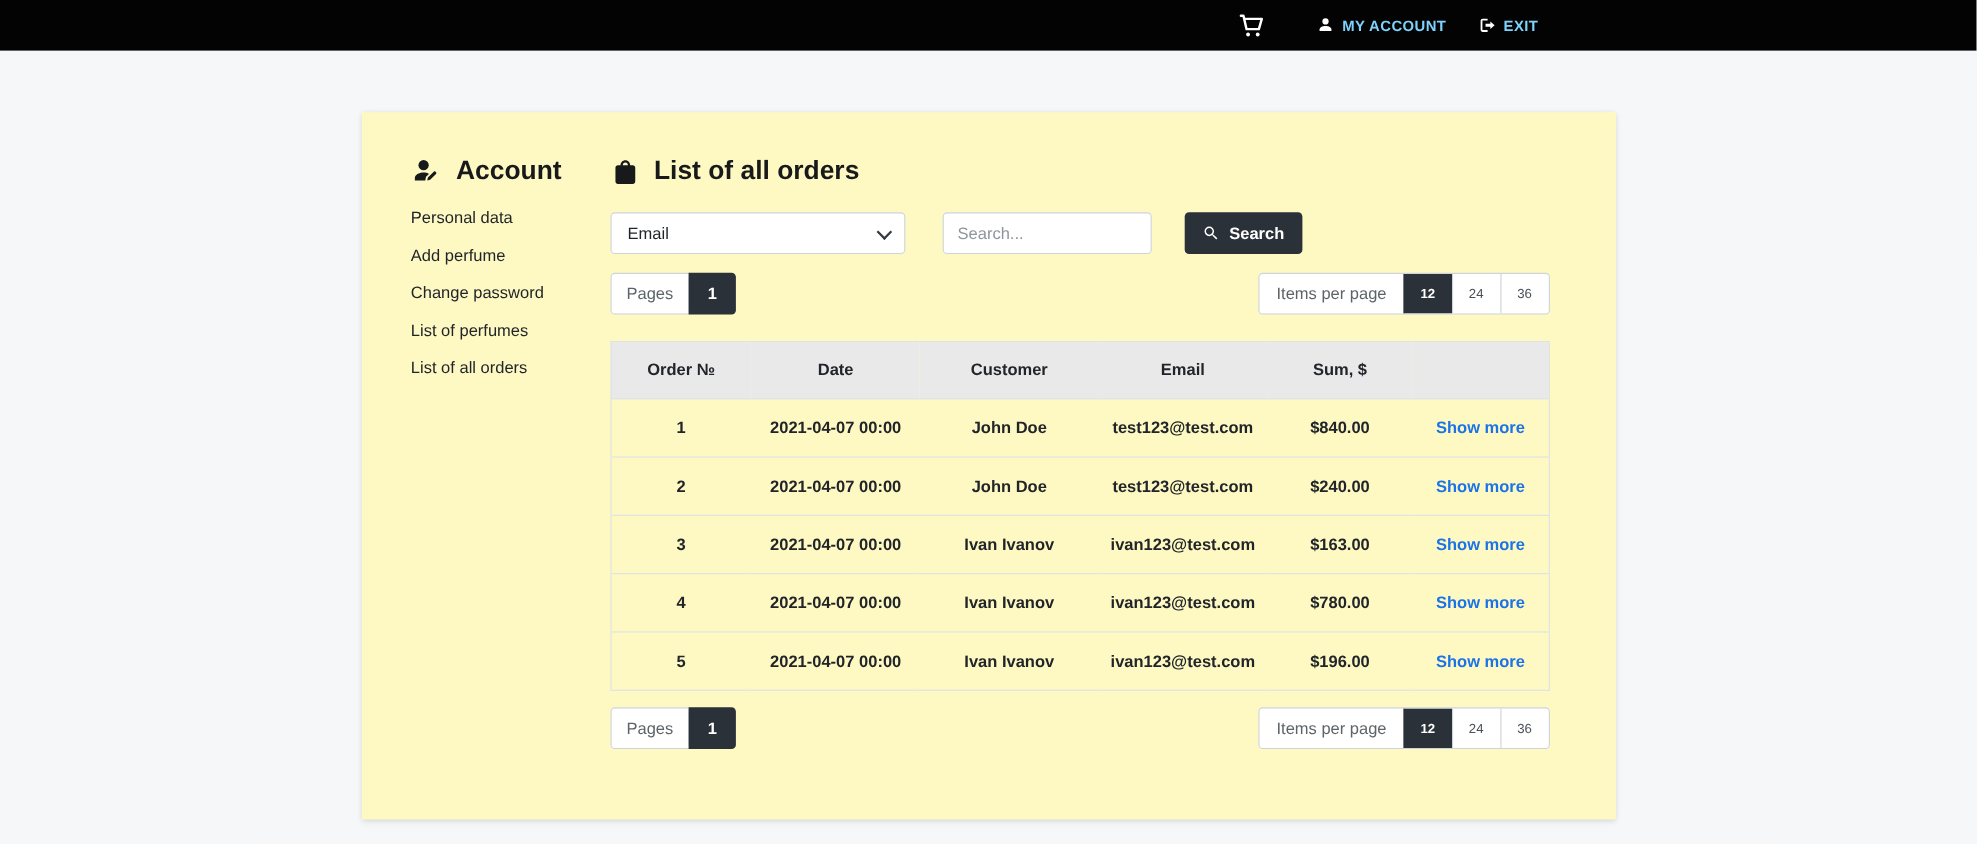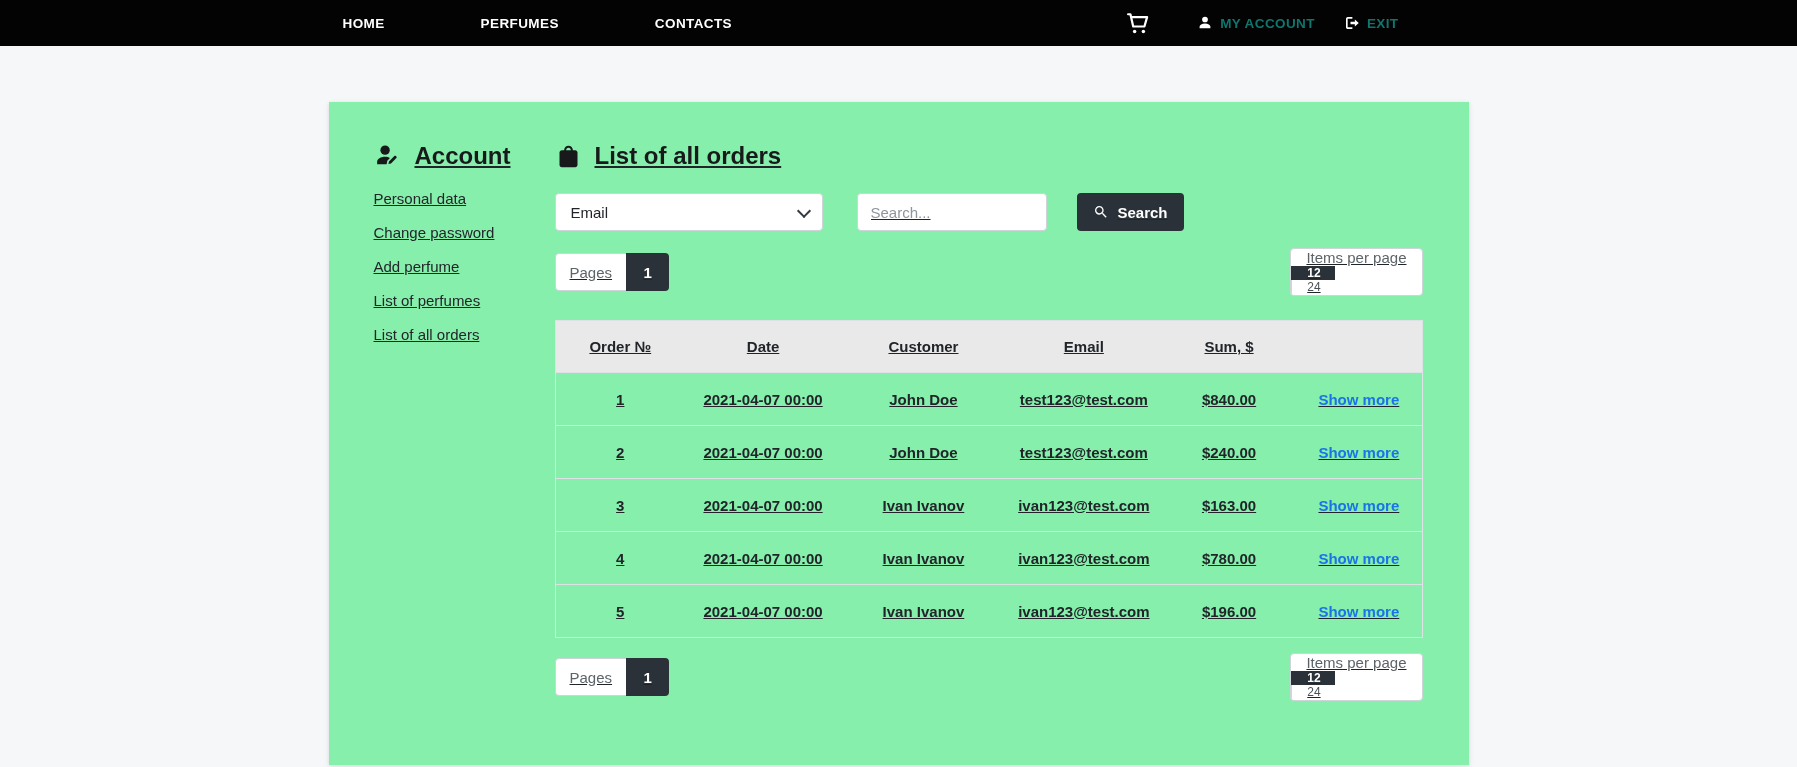--- a/index.html
+++ b/index.html
@@ -20,33 +20,32 @@
   .nav-links { display: flex; gap: 96px; margin-left: 14px; }
   .nav-link {
     color: #fff; font-size: 13.5px; font-weight: 700;
     letter-spacing: .4px; text-transform: uppercase;
     text-decoration: none; cursor: pointer; white-space: nowrap;
   }
   .nav-right { display: flex; align-items: center; margin-left: auto; }
   .nav-icon-btn { display: flex; align-items: center; cursor: pointer; }
   .nav-group {
     display: flex; align-items: center; gap: 6px; cursor: pointer;
-    color: #0f766e; font-size: 13.5px; font-weight: 700; letter-spacing: .4px;
+    color: #7dd3fc; font-size: 13.5px; font-weight: 700; letter-spacing: .4px;
   }
   .acct-group { margin-left: 44px; }
   .exit-group { margin-left: 28px; }
 
   
   .card {
     width: 1140px; min-height: 626px; box-sizing: border-box;
-    margin: 56px auto 0; background: #86efac;
+    margin: 56px auto 0; background: #fef9c3;
     box-shadow: 0 1px 4px rgba(0,0,0,.09), 0 2px 8px rgba(0,0,0,.05);
-    padding: 38px 46px 64px 45px;
+    padding: 38px 60px 64px 45px;
     display: flex;
-    text-decoration: underline;
   }
 
   
   .sidebar { width: 181px; flex-shrink: 0; }
   .panel-title {
     display: flex; align-items: center; gap: 13px;
     font-size: 24px; font-weight: 700; line-height: 32px; color: #17191b;
   }
   .sidebar-list { margin-top: 10px; }
   .sidebar-item {
@@ -95,24 +94,23 @@
     background: #fff; color: #5d6artifact568;
     color: #5d6468; font-size: 15px;
   }
   .page-btn {
     width: 43px; height: 38px; box-sizing: border-box;
     display: flex; align-items: center; justify-content: center;
     background: #2b3138; color: #fff; font-size: 15px; font-weight: 700;
     border-radius: 0 4px 4px 0; cursor: pointer; margin-left: -1px;
   }
   .ipp-group {
-    display: flex; height: 48px; box-sizing: border-box;
+    display: flex; height: 38px; box-sizing: border-box;
     border: 1px solid #ced4da; border-radius: 4px; overflow: hidden;
     background: #fff;
-    flex-direction: column;
   }
   .ipp-label {
     display: flex; align-items: center; padding: 0 15px;
     color: #5d6468; font-size: 15px;
   }
   .ipp-opt {
     width: 43px; display: flex; align-items: center; justify-content: center;
     border-left: 1px solid #ced4da; font-size: 12px; color: #495057;
     cursor: pointer;
   }
@@ -136,25 +134,20 @@
   .col-sum { width: 15.5%; } .col-action { width: 14.5%; }
   .show-more { color: #1a73e8; font-weight: 700; text-decoration: none; cursor: pointer; }
 
   .icon-dark { fill: #17191b; }
 </style>
 </head>
 <body>
 
 <div class="navbar">
   <div class="nav-inner">
-    <div class="nav-links">
-      <a class="nav-link">HOME</a>
-      <a class="nav-link">PERFUMES</a>
-      <a class="nav-link">CONTACTS</a>
-    </div>
     <div class="nav-right">
       <span class="nav-icon-btn">
         <svg width="28" height="28" viewBox="0 0 24 24" fill="none" stroke="#ffffff" stroke-width="1.9" stroke-linecap="round" stroke-linejoin="round">
           <path d="M3.5 4.5h2l2.4 10.5h9.6l2.3-8H6.4"></path>
           <circle cx="9.1" cy="19.2" r="1.5" fill="#ffffff" stroke="none"></circle>
           <circle cx="16.6" cy="19.2" r="1.5" fill="#ffffff" stroke="none"></circle>
         </svg>
       </span>
       <span class="nav-group acct-group">
         <svg width="18" height="18" viewBox="0 0 24 24" fill="#ffffff">
@@ -180,22 +173,22 @@
     <div class="panel-title">
       <svg class="icon-dark" width="28" height="28" viewBox="0 0 24 24">
         <circle cx="9.5" cy="7" r="4"></circle>
         <path d="M9.5 12.7c-3.8 0-6.8 1.9-6.8 4.3v2h8.1l.6-2.9 2.3-2.3c-1.2-.7-2.6-1.1-4.2-1.1z"></path>
         <path d="M21 13.1l-1.3-1.3c-.4-.4-1-.4-1.4 0l-5 5-.5 2.4 2.4-.5 5-5c.4-.4.4-1 0-1.4z" transform="translate(.6 1.2) scale(.92)"></path>
       </svg>
       <span>Account</span>
     </div>
     <div class="sidebar-list">
       <div class="sidebar-item">Personal data</div>
+      <div class="sidebar-item">Add perfume</div>
       <div class="sidebar-item">Change password</div>
-      <div class="sidebar-item">Add perfume</div>
       <div class="sidebar-item">List of perfumes</div>
       <div class="sidebar-item">List of all orders</div>
     </div>
   </div>
 
   <div class="main">
     <div class="panel-title">
       <svg class="icon-dark" width="27" height="27" viewBox="0 0 24 24">
         <path d="M18 6.5h-2.1C15.9 4.2 14.2 2.4 12 2.4S8.1 4.2 8.1 6.5H6c-1.1 0-2 .9-2 2v11.1c0 1.1.9 2 2 2h12c1.1 0 2-.9 2-2V8.5c0-1.1-.9-2-2-2zm-6-2.3c1.2 0 2.1 1 2.1 2.3H9.9c0-1.3.9-2.3 2.1-2.3z"></path>
       </svg>

